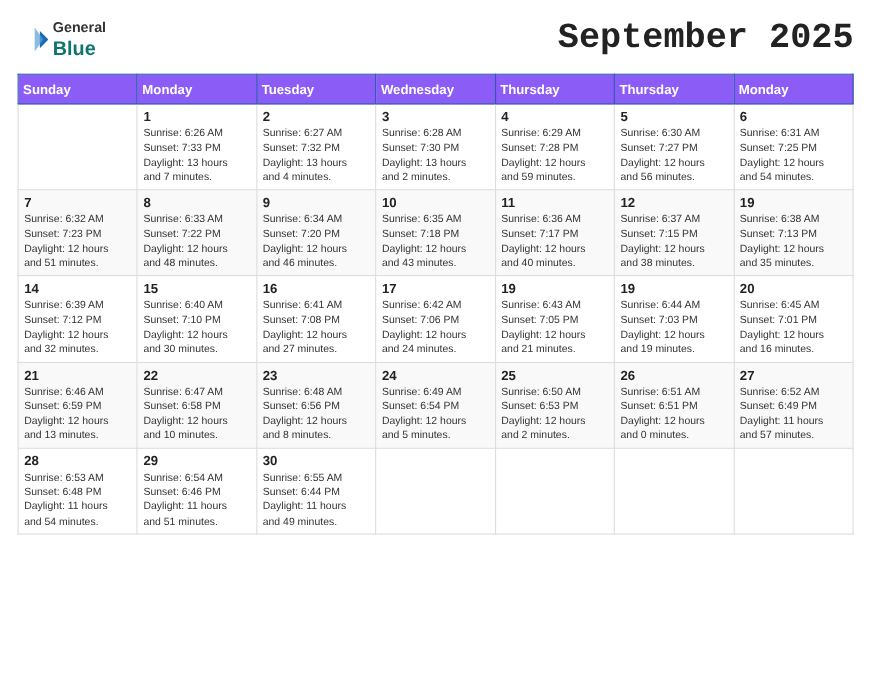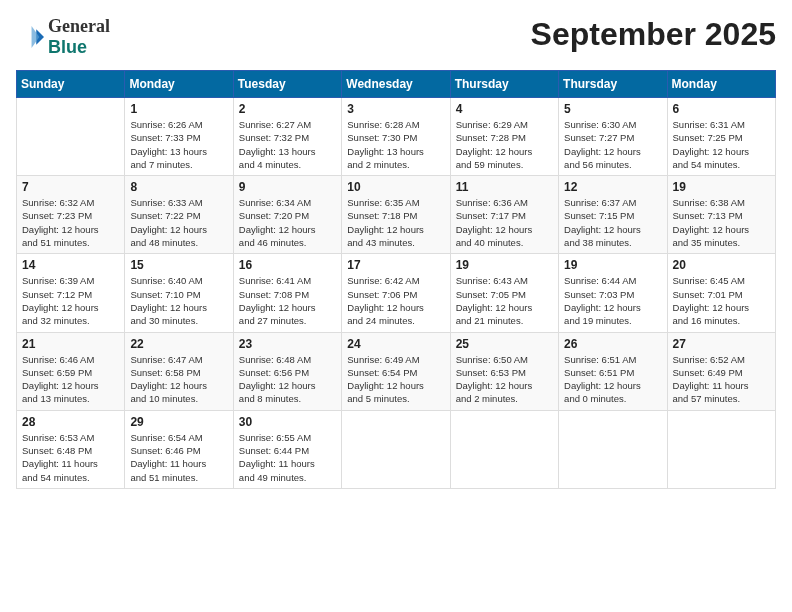--- a/index.html
+++ b/index.html
@@ -15,53 +15,53 @@
       justify-content: space-between;
       align-items: flex-start;
       margin-bottom: 12px;
     }
     .logo {
       display: flex;
       align-items: center;
       gap: 4px;
     }
     .logo-text-general {
-      font-size: 18px;
+      font-size: 13px;
       font-weight: bold;
       color: #333;
-      font-family: Liberation Serif, serif;
     }
     .logo-text-blue {
       font-size: 18px;
       font-weight: bold;
       color: #0f766e;
     }
     .logo-icon {
       width: 28px;
       height: 28px;
     }
     .title-block {
       text-align: right;
+      font-family: Liberation Mono, monospace;
     }
     .month-title {
       font-size: 32px;
       font-weight: bold;
       color: #222;
     }
     .location-title {
       font-size: 16px;
       color: #444;
     }
     .calendar {
       width: 100%;
       border-collapse: collapse;
       border: 1px solid #ccc;
     }
     .calendar th {
-      background-color: #0369a1;
+      background-color: #8b5cf6;
       color: #fff;
       font-size: 12px;
       font-weight: bold;
       padding: 6px 4px;
       text-align: left;
       border: 1px solid #2a5bb0;
     }
     .calendar td {
       vertical-align: top;
       border: 1px solid #ddd;

